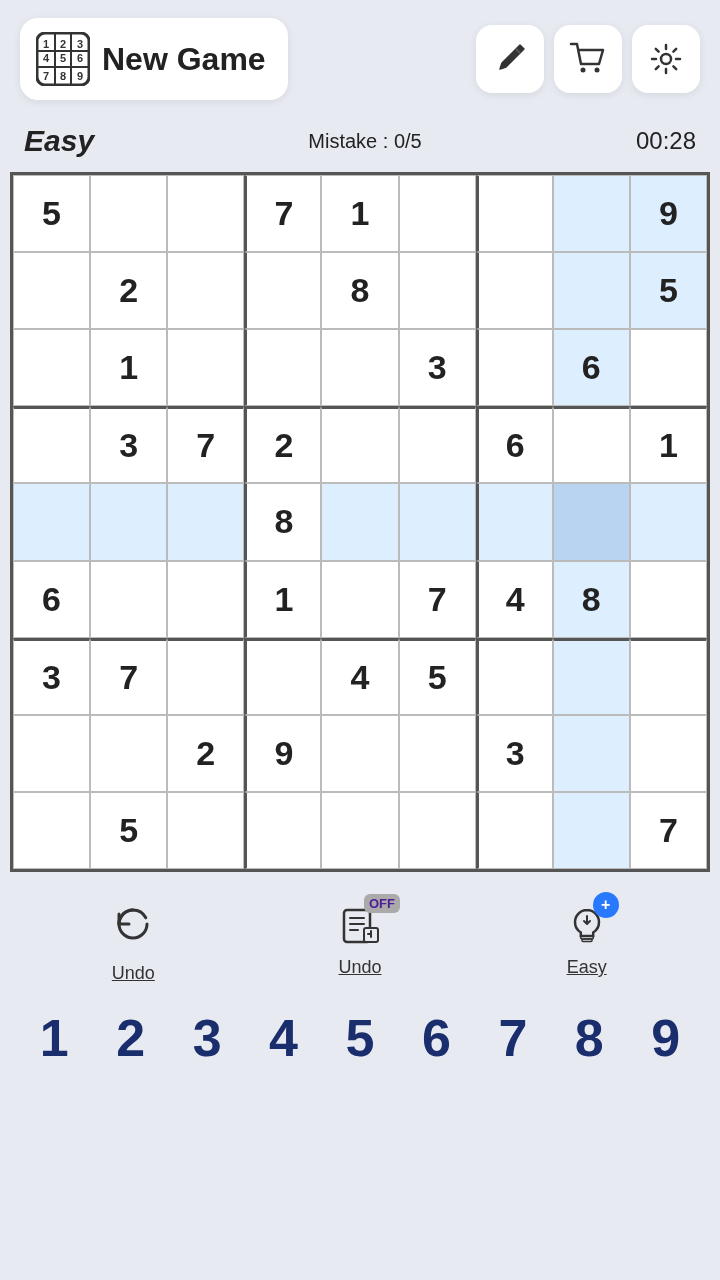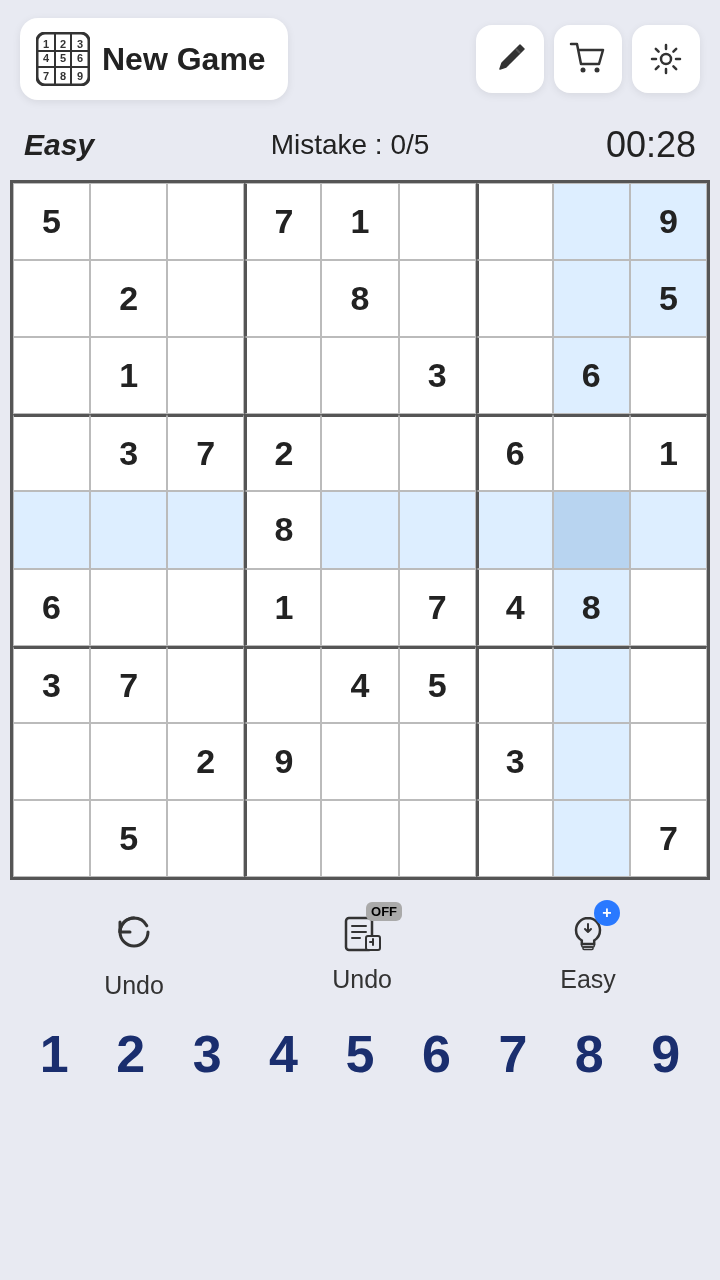--- a/index.html
+++ b/index.html
@@ -69,25 +69,25 @@
       justify-content: space-between;
       padding: 6px 24px 14px 24px;
     }
     .difficulty {
       font-size: 30px;
       font-weight: 600;
       color: #222;
       font-style: italic;
     }
     .mistake {
-      font-size: 28px;
+      font-size: 20px;
       color: #222;
     }
     .timer {
-      font-size: 36px;
+      font-size: 24px;
       color: #222;
     }
 
     
     .grid-container {
       width: 700px;
       margin: 0 10px;
     }
     .sudoku-grid {
       width: 700px;
@@ -139,32 +139,33 @@
       gap: 8px;
       background: none;
       border: none;
       cursor: pointer;
     }
     .tool-icon {
       font-size: 40px;
       color: #333;
     }
     .tool-label {
-      font-size: 25px;
+      font-size: 18px;
       color: #333;
+      text-decoration: underline;
     }
     .notes-wrapper {
       position: relative;
     }
     .notes-off-badge {
       position: absolute;
       top: -8px;
       right: -18px;
       background: #aaa;
-      color: #000000;
+      color: #4c1d95;
       font-size: 13px;
       border-radius: 6px;
       padding: 2px 5px;
       font-weight: bold;
     }
     .hints-wrapper {
       position: relative;
     }
     .hints-badge {
       position: absolute;

